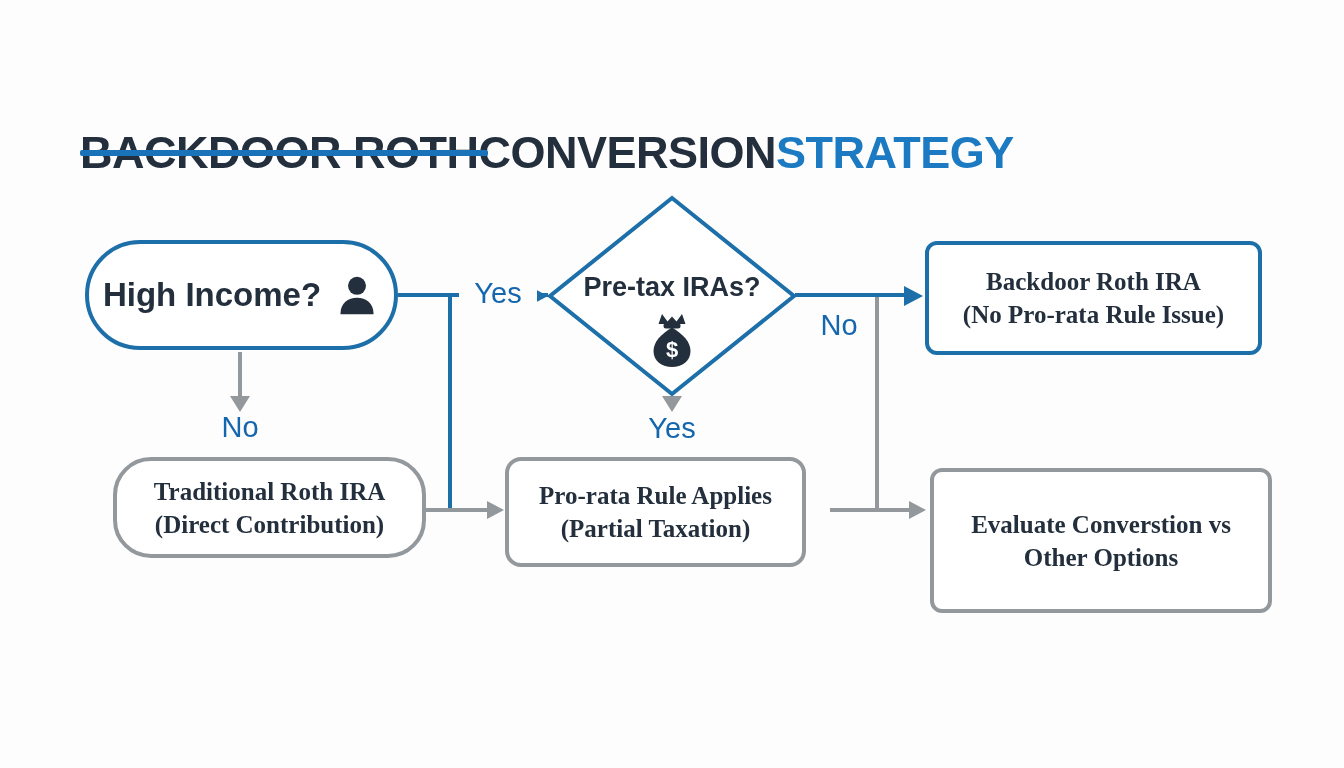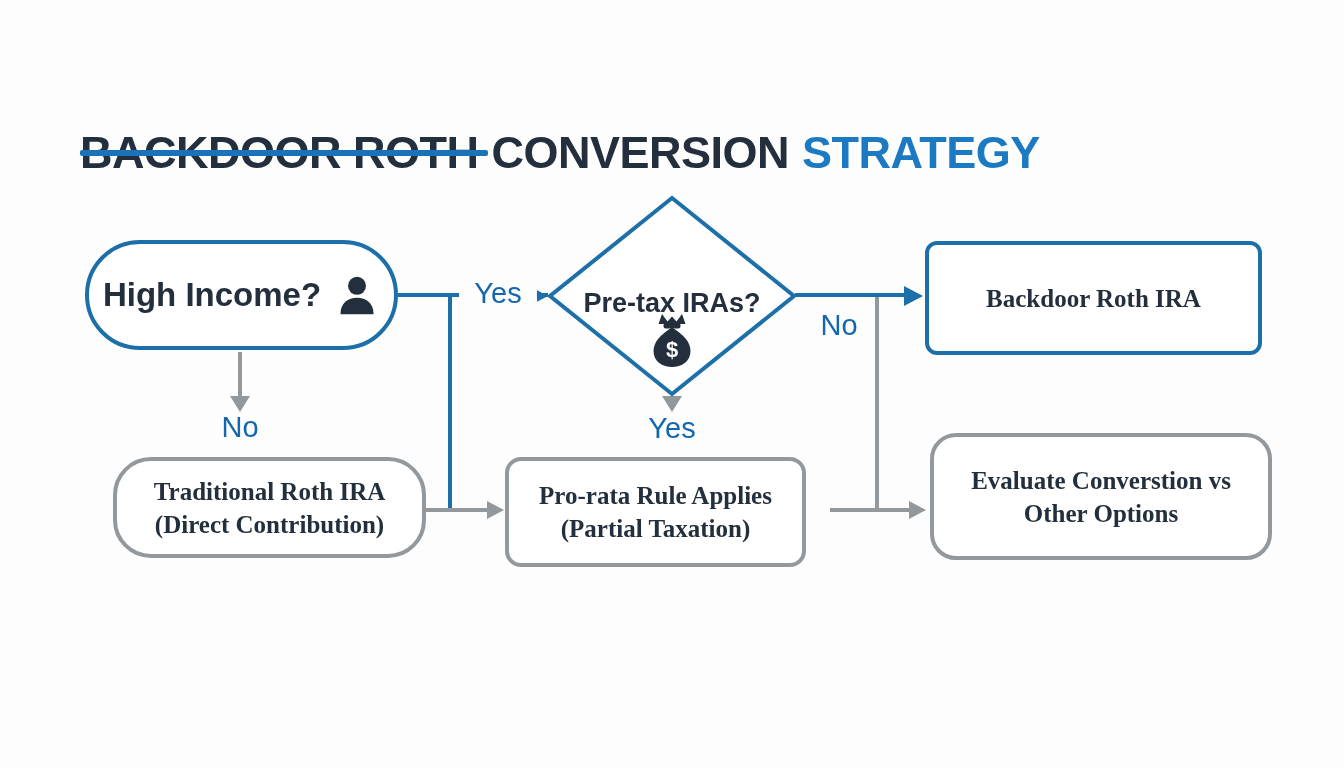--- a/index.html
+++ b/index.html
@@ -18,21 +18,21 @@
     font-family:"Liberation Sans", sans-serif;
   }
   #canvas{position:relative;width:1344px;height:768px;background:var(--background);}
 
   
   .title{
     position:absolute;left:80px;top:97px;
     font-size:45px;font-weight:bold;letter-spacing:-0.5px;
     color:var(--navy-text);white-space:nowrap;
   }
-  .title .seg{margin-right:13px;}
+  .title .seg{}
   .title .accent{color:var(--blue-accent);margin-right:14px;}
   .title-underline{
     position:absolute;left:80px;top:150px;width:408px;height:6px;
     background:var(--blue-underline);border-radius:2px;
   }
 
   
   .node{
     position:absolute;background:#ffffff;
     display:flex;flex-direction:column;align-items:center;justify-content:center;
@@ -52,28 +52,28 @@
   }
   .box-prorata{
     left:505px;top:457px;width:301px;height:110px;border-radius:16px;
     border:4px solid var(--gray-line);
   }
   .box-backdoor{
     left:925px;top:241px;width:337px;height:114px;border-radius:12px;
     border:4px solid var(--blue-border);
   }
   .box-evaluate{
-    left:930px;top:433px;width:342px;height:127px;border-radius:26px;
+    left:930px;top:468px;width:342px;height:145px;border-radius:12px;
     border:4px solid var(--gray-line);
   }
 
   
   .diamond-wrap{position:absolute;left:542px;top:190px;width:260px;height:212px;}
   .diamond-label{
-    position:absolute;left:562px;top:288px;width:220px;text-align:center;
+    position:absolute;left:562px;top:272px;width:220px;text-align:center;
     font-size:27px;font-weight:bold;color:var(--navy-text);
   }
   .moneybag{position:absolute;left:648px;top:314px;width:48px;height:54px;}
 
   
   .line{position:absolute;}
   .line.blue{background:var(--blue-border);}
   .line.gray{background:var(--gray-line);}
   .tri{position:absolute;width:0;height:0;}
   .tri.right-blue{border-top:10px solid transparent;border-bottom:10px solid transparent;border-left:19px solid var(--blue-border);}
@@ -149,20 +149,21 @@
     <div class="l2">(Direct Contribution)</div>
   </div>
 
   <div class="node box-prorata">
     <div class="l1">Pro-rata Rule Applies</div>
     <div class="l2">(Partial Taxation)</div>
   </div>
 
   <div class="node box-backdoor">
     <div class="l1">Backdoor Roth IRA</div>
+    <div class="l2">(No Pro-rata Rule Issue)</div>
   </div>
 
   <div class="node box-evaluate">
     <div class="l1">Evaluate Converstion vs</div>
     <div class="l2">Other Options</div>
   </div>
 
 </div>
 
 </body></html>

